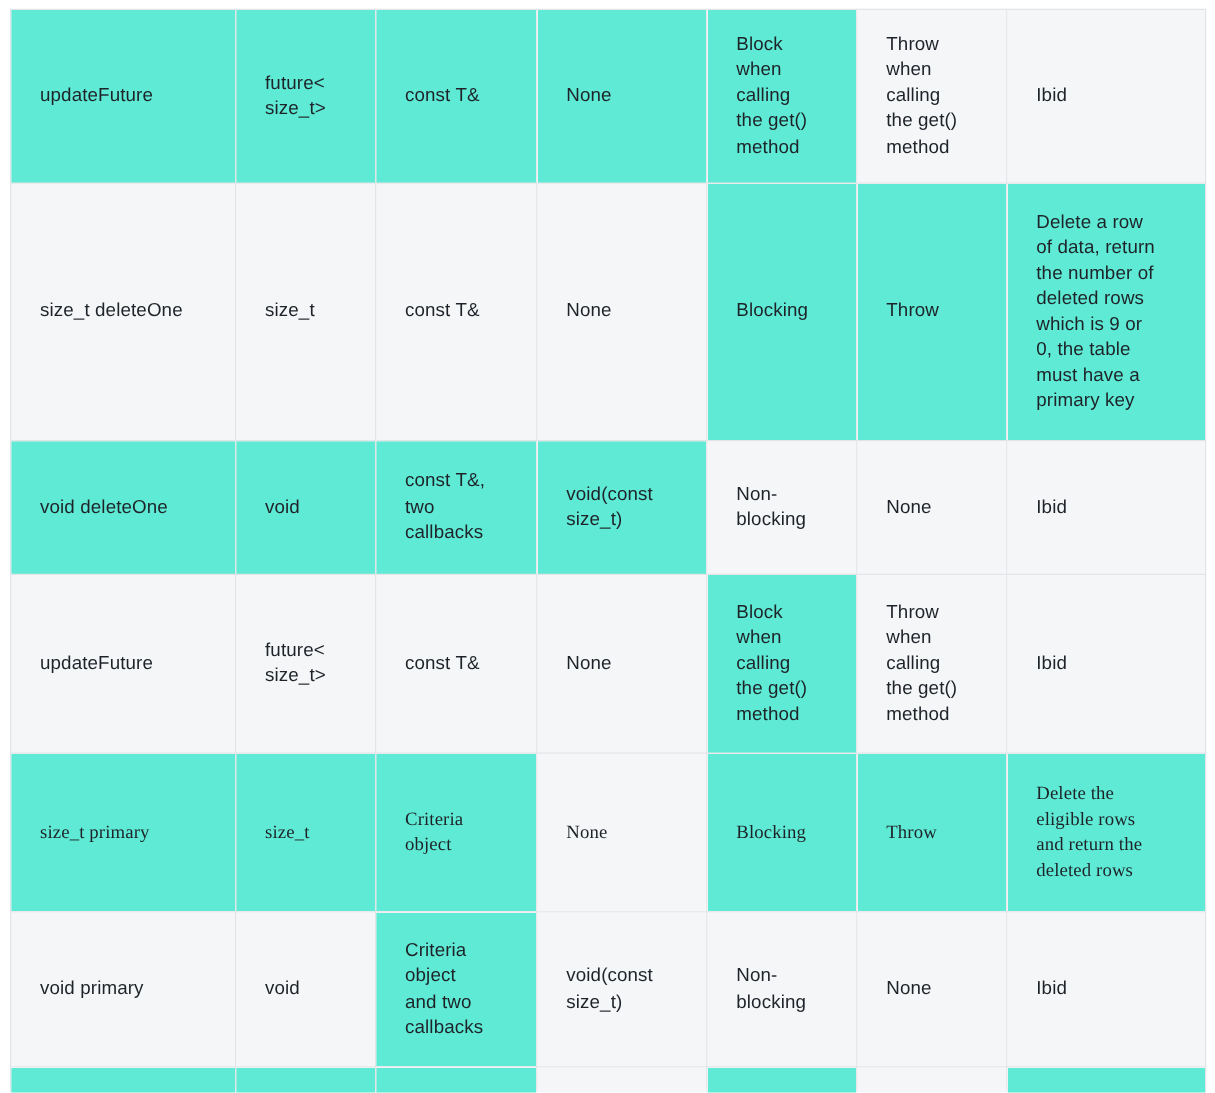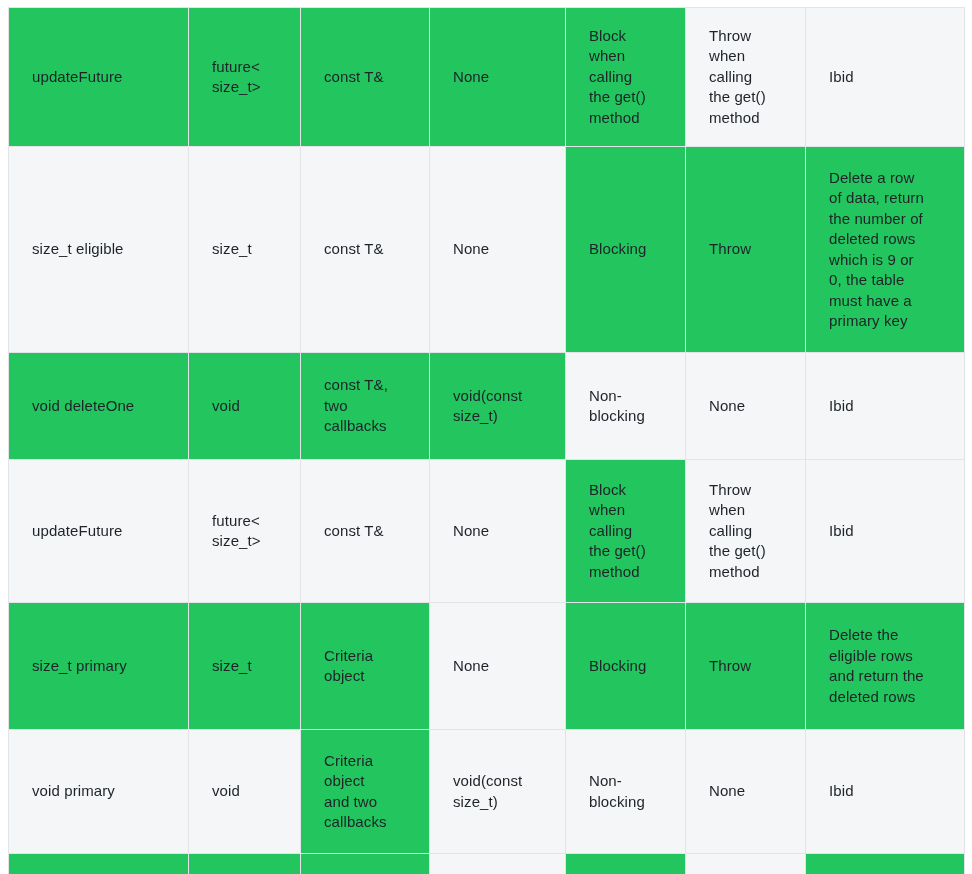--- a/index.html
+++ b/index.html
@@ -15,39 +15,39 @@
     padding: 7px 8px;
     box-sizing: border-box;
   }
   table.api-table {
     border-collapse: collapse;
     table-layout: fixed;
     width: 956px;
   }
   table.api-table td {
     border: 1px solid var(--border, #e2e4e7);
-    background: #22c55e;
+    background: #5eead4;
     padding: 10px 12px 10px 23px;
     font-size: 15px;
     line-height: 20.5px;
     vertical-align: middle;
     text-align: left;
     white-space: pre-line;
     overflow: hidden;
     letter-spacing: 0.1px;
   }
   table.api-table td.shaded {
     background: var(--shade, #f5f6f8);
   }
   
   tbody tr:nth-child(1) td { height: 118px; }
   tbody tr:nth-child(2) td { height: 185px; }
   tbody tr:nth-child(3) td { height: 86px;  }
   tbody tr:nth-child(4) td { height: 122px; }
-  tbody tr:nth-child(5) td { height: 106px; }
+  tbody tr:nth-child(5) td { height: 106px; font-family: Liberation Serif, serif; }
   tbody tr:nth-child(6) td { height: 103px; }
   tbody tr:nth-child(7) td { height: 122px; }
 </style>
 </head>
 <body style="background: rgb(255, 255, 255);">
 
 <div class="page-wrap">
   <table class="api-table">
     <colgroup>
       <col style="width:180px">
@@ -71,21 +71,21 @@
 the get()
 method</td>
           <td class="shaded">Throw
 when
 calling
 the get()
 method</td>
           <td class="shaded">Ibid</td>
         </tr>
         <tr>
-          <td class="shaded">size_t eligible</td>
+          <td class="shaded">size_t deleteOne</td>
           <td class="shaded">size_t</td>
           <td class="shaded">const T&amp;</td>
           <td class="shaded">None</td>
           <td>Blocking</td>
           <td>Throw</td>
           <td>Delete a row
 of data, return
 the number of
 deleted rows
 which is 9 or

